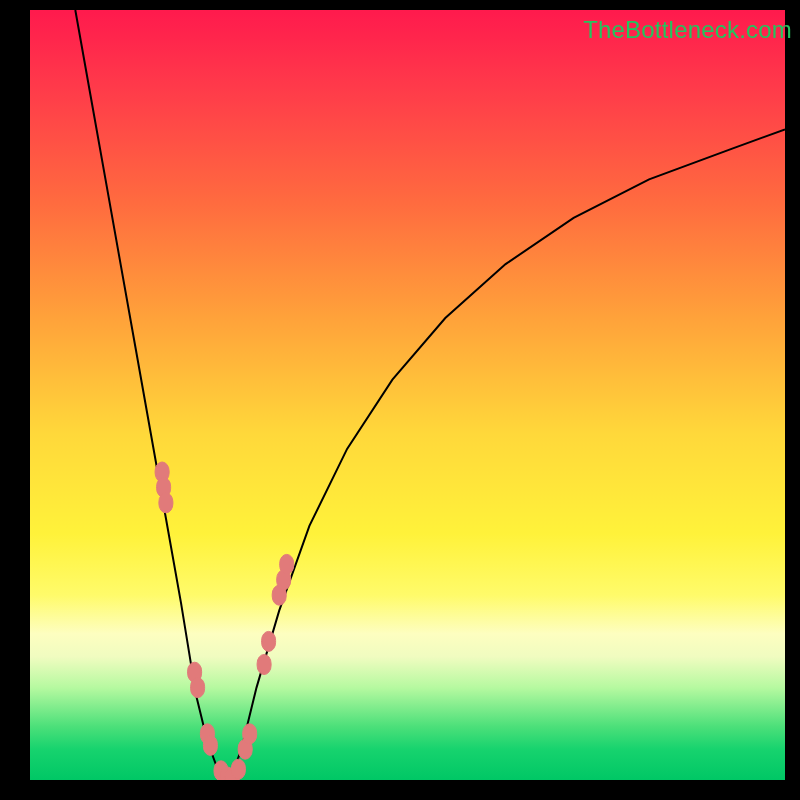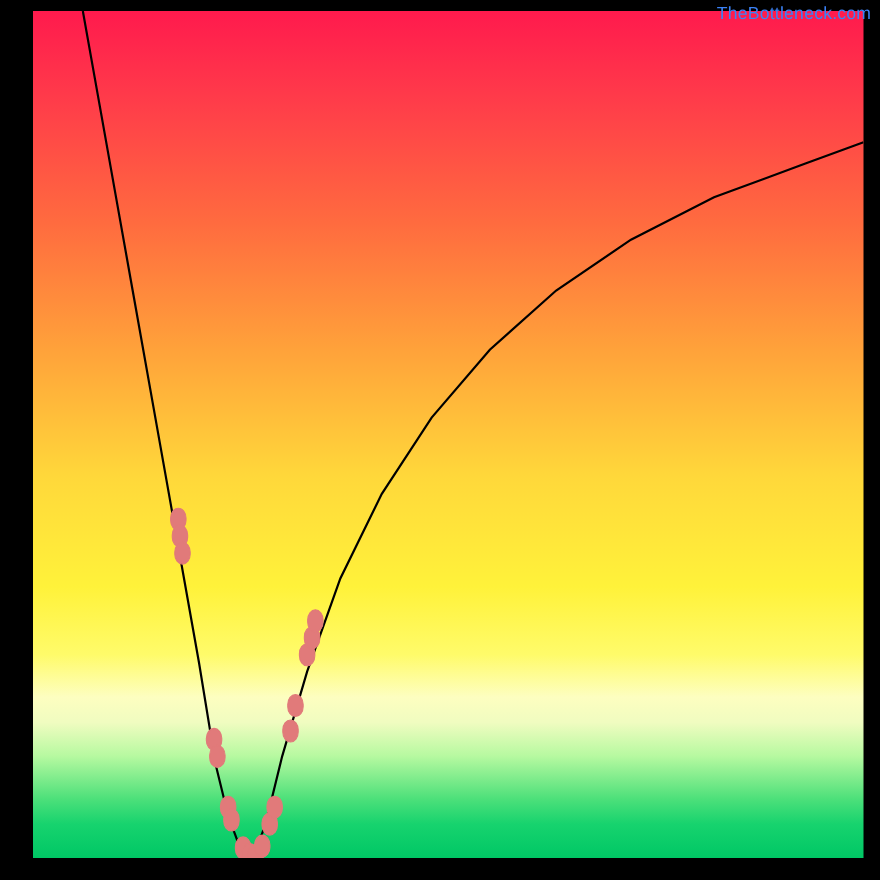--- a/index.html
+++ b/index.html
@@ -29,24 +29,24 @@
       #fdfec0 81%,
       #f0fcc0 84%,
       #b6f9a0 88%,
       #4de07a 93%,
       #17d36e 96%,
       #00c765 100%
     );
   }
   .watermark {
     position: absolute;
-    top: 4px;
+    top: 16px;
     right: 8px;
-    color: #3b82f6;
-    font-size: 16px;
+    color: #22c55e;
+    font-size: 24px;
     font-weight: 500;
     letter-spacing: 0.2px;
     pointer-events: none;
     user-select: none;
   }
   svg.curves {
     position: absolute;
     left: 0;
     top: 0;
     width: 755px;

